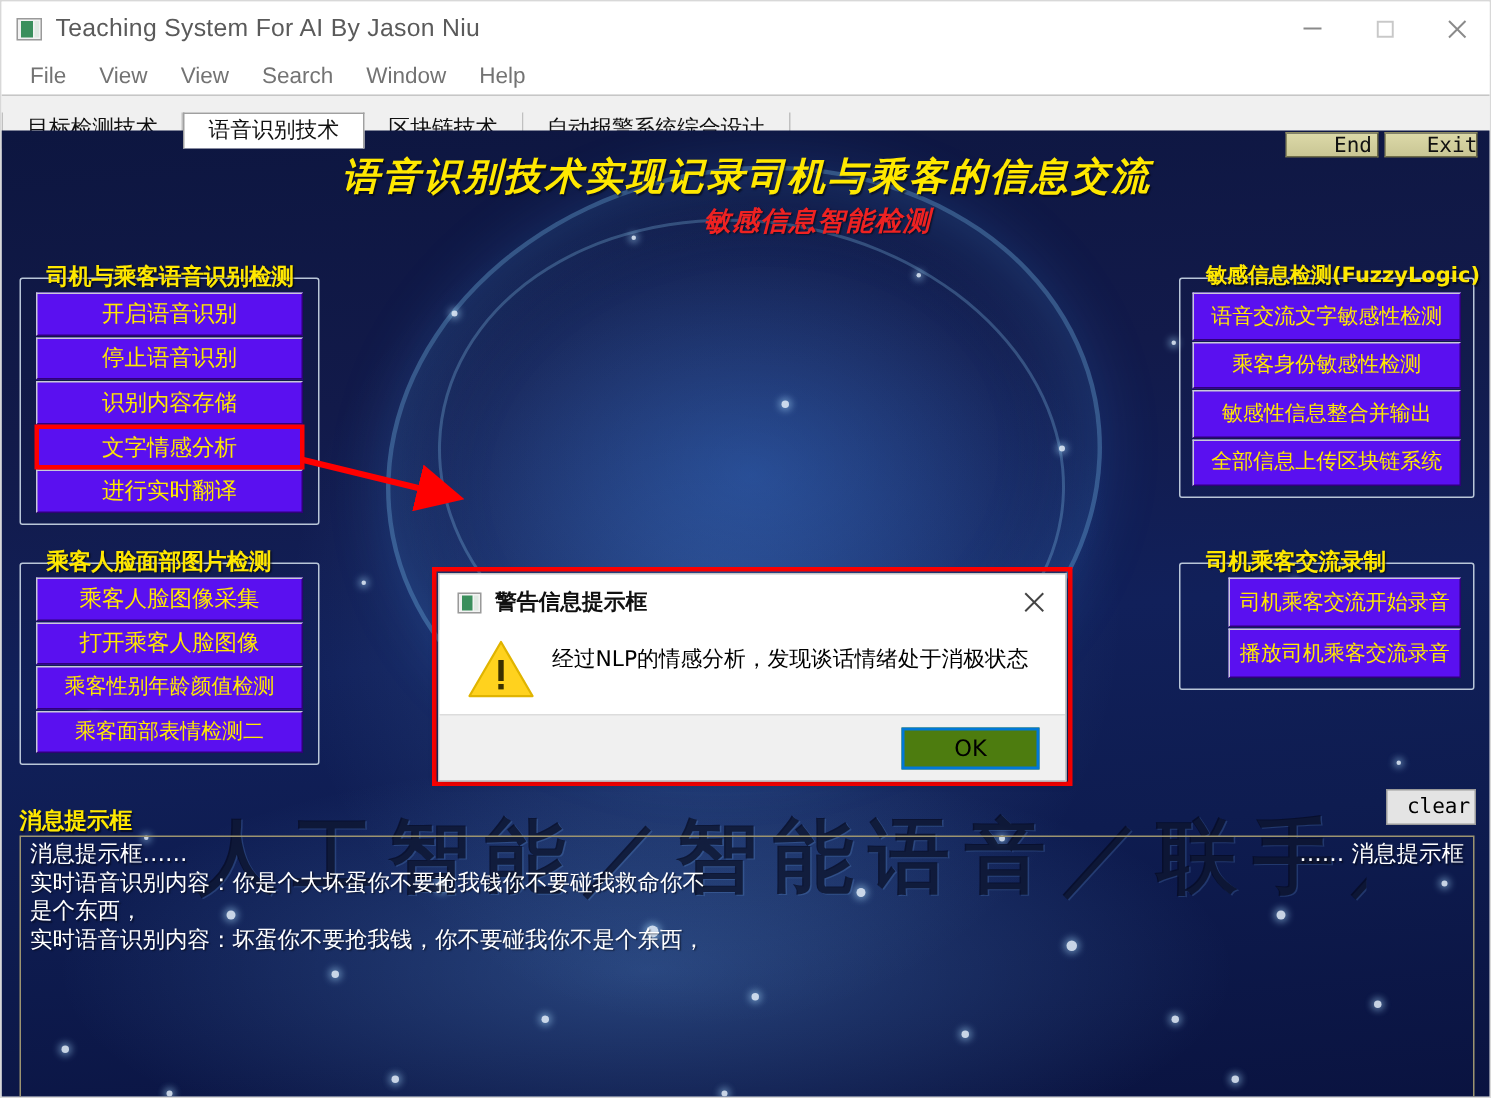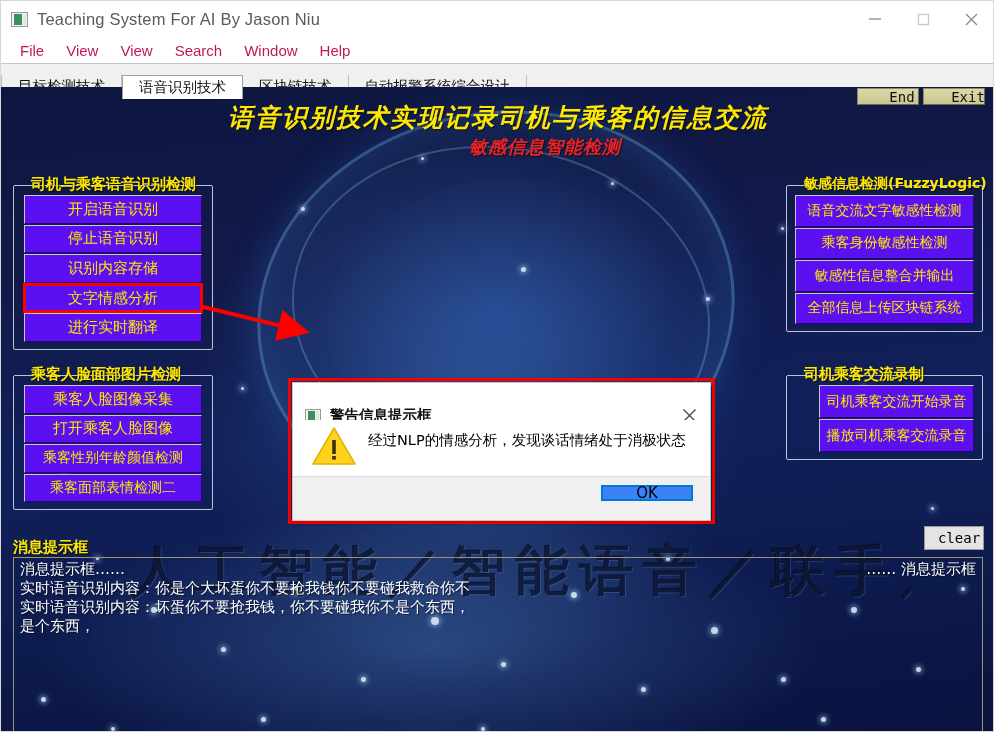--- a/index.html
+++ b/index.html
@@ -42,21 +42,21 @@
   }
   .tb-btn svg { display:block; }
 
   
   .menubar {
     position:absolute; left:0; top:36px; width:994px; height:26px;
     background:#ffffff; display:flex; align-items:center;
     padding-left: 8px;
   }
   .menu-item {
-    font-size: 15px; color:#be185d; padding: 1px 11px;
+    font-size: 15px; color:#737373; padding: 1px 11px;
     font-family: "Liberation Sans", sans-serif;
   }
 
   
   .tabstrip {
     position:absolute; left:0; top:62px; width:994px; height:36px;
     background:#f0f0f0;
     border-top:1px solid #c6c6c6;
     display:flex; align-items:flex-end;
   }
@@ -224,21 +224,21 @@
   }
   .dialog {
     position:absolute; left:291px; top:295px; width:419px; height:139px;
     background:#ffffff;
     border:1px solid #c6c6c6;
     z-index: 21;
     box-shadow: 0 1px 6px rgba(0,0,0,.25);
   }
   .dlg-title {
     position:absolute; left:0; top:0; width:100%; height:37px;
-    display:flex; align-items:center;margin-top:14px;
+    display:flex; align-items:center;
   }
   .dlg-ic {
     width:16px; height:14px; margin-left:12px; margin-right:9px;
     border:1px solid #9a9a9a; background:#f2f2f2;
     display:flex; align-items:center; padding:1px;
   }
   .dlg-ic i { display:block; width:8px; height:10px; background:#3a8f5c; margin-left:1px; }
   .dlg-ic i.sec { width:3px; background:#dfe9e2; margin-left:1px; }
   .dlg-ttl {
     font-family:"DejaVu Sans", sans-serif; font-size:14.5px; color:#111; font-weight:bold;
@@ -255,22 +255,22 @@
   .dlg-msg {
     position:absolute; left:75px; top:10px; right:8px;
     font-family:"DejaVu Sans", sans-serif; font-size:14.5px; color:#000;
     line-height:20px;
   }
   .dlg-foot {
     position:absolute; left:0; bottom:0; width:100%; height:44px;
     background:#f0f0f0; border-top:1px solid #dcdcdc;
   }
   .ok-btn {
-    position:absolute; right:17px; top:8px; width:92px; height:16px;
-    background:#3b82f6; border:2px solid #0078d7;
+    position:absolute; right:17px; top:8px; width:92px; height:28px;
+    background:#4d7c0f; border:2px solid #0078d7;
     font-family:"DejaVu Sans", sans-serif; font-size:15px; color:#000;
     display:flex; align-items:center; justify-content:center;
   }
 </style>
 </head>
 <body>
 
 <div id="app">
 
   <div class="titlebar">
@@ -402,22 +402,22 @@
       </div>
     </div>
 
     <div class="clear-btn">clear</div>
     <div class="msg-label">消息提示框</div>
     <div class="msg-box">
       <div class="msg-right">…… 消息提示框</div>
       <div class="msg-inner">
         <div>消息提示框……</div>
         <div>实时语音识别内容：你是个大坏蛋你不要抢我钱你不要碰我救命你不</div>
+        <div>是个东西，</div>
         <div>实时语音识别内容：坏蛋你不要抢我钱，你不要碰我你不是个东西，</div>
-        <div>是个东西，</div>
       </div>
     </div>
 
     <svg class="arrow">
       <defs>
         <marker id="ah" markerWidth="8" markerHeight="8" refX="5" refY="4" orient="auto">
           <path d="M0,0 L8,4 L0,8 z" fill="#ff0000"></path>
         </marker>
       </defs>
       <line x1="178" y1="214" x2="297" y2="243" stroke="#ff0000" stroke-width="4" marker-end="url(#ah)"></line>

